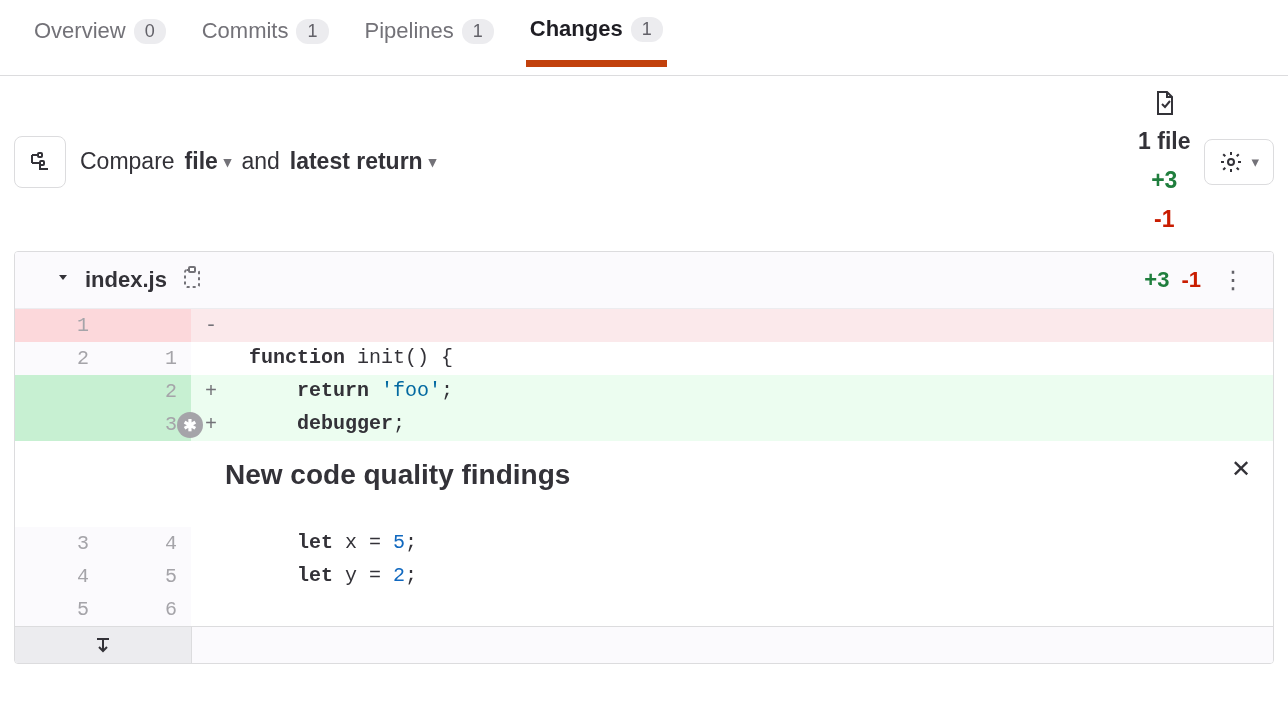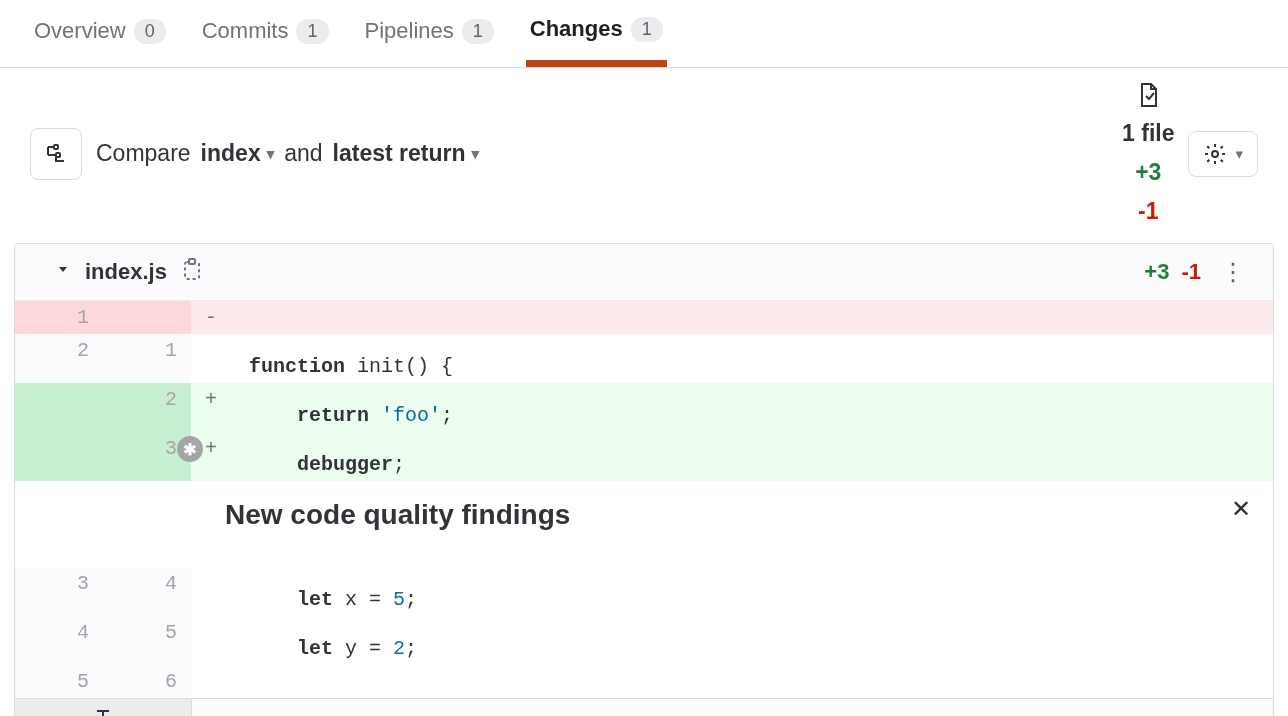--- a/index.html
+++ b/index.html
@@ -8,21 +8,21 @@
       background: #fff;
       color: #333238;
       font-size: 16px;
     }
     .container { width: 1288px; }
 
     
     .tabs {
       display: flex;
       gap: 28px;
-      padding: 16px 30px 0;
+      padding: 16px 30px 8px;
       border-bottom: 1px solid #dcdcde;
     }
     .tab {
       display: flex;
       align-items: center;
       gap: 8px;
       padding: 0 4px 18px;
       font-size: 22px;
       color: #737278;
       cursor: pointer;
@@ -40,21 +40,21 @@
       border-radius: 12px;
       padding: 2px 11px;
       font-size: 18px;
       font-weight: 500;
     }
 
     
     .toolbar {
       display: flex;
       align-items: center;
-      padding: 14px 30px;
+      padding: 14px 14px;
       gap: 14px;
     }
     .icon-btn {
       border: 1px solid #dcdcde;
       border-radius: 8px;
       width: 52px;
       height: 52px;
       display: flex;
       align-items: center;
       justify-content: center;
@@ -139,21 +139,21 @@
       user-select: none;
     }
     .sign {
       width: 40px;
       text-align: center;
       color: #737278;
       user-select: none;
       position: relative;
       padding: 5px 0;
     }
-    .code { padding: 21px 0 5px 18px; white-space: pre; }
+    .code { padding: 4px 0 5px 18px; white-space: pre; }
 
     .row-deleted .ln-old, .row-deleted .ln-new { background: #fcd8db; }
     .row-deleted .sign, .row-deleted .code { background: #fbe9eb; }
     .row-added .ln-old, .row-added .ln-new { background: #c7f0d2; }
     .row-added .sign, .row-added .code { background: #ecfdf0; }
 
     .kw { font-weight: 700; }
     .str { color: #0369a1; }
     .num { color: #1068bf; }
 
@@ -257,21 +257,21 @@
     <div class="icon-btn">
       <svg width="24" height="24" viewBox="0 0 24 24" fill="none" stroke="#333238" stroke-width="2">
         <path d="M4 5h6M4 5v8M4 13h8M12 13v6h8"></path>
         <rect x="10" y="3" width="4" height="4" rx="1"></rect>
         <rect x="12" y="11" width="4" height="4" rx="1"></rect>
       </svg>
     </div>
     <div class="compare-group">
       <span>Compare</span>
       <span class="dd">
-        <span>index</span>
+        <span>file</span>
         <span class="chev-down">▾</span>
       </span>
       <span>and</span>
       <span class="dd">
         <span>latest return</span>
         <span class="chev-down">▾</span>
       </span>
     </div>
     <div class="spacer"></div>
     <div class="stats">

